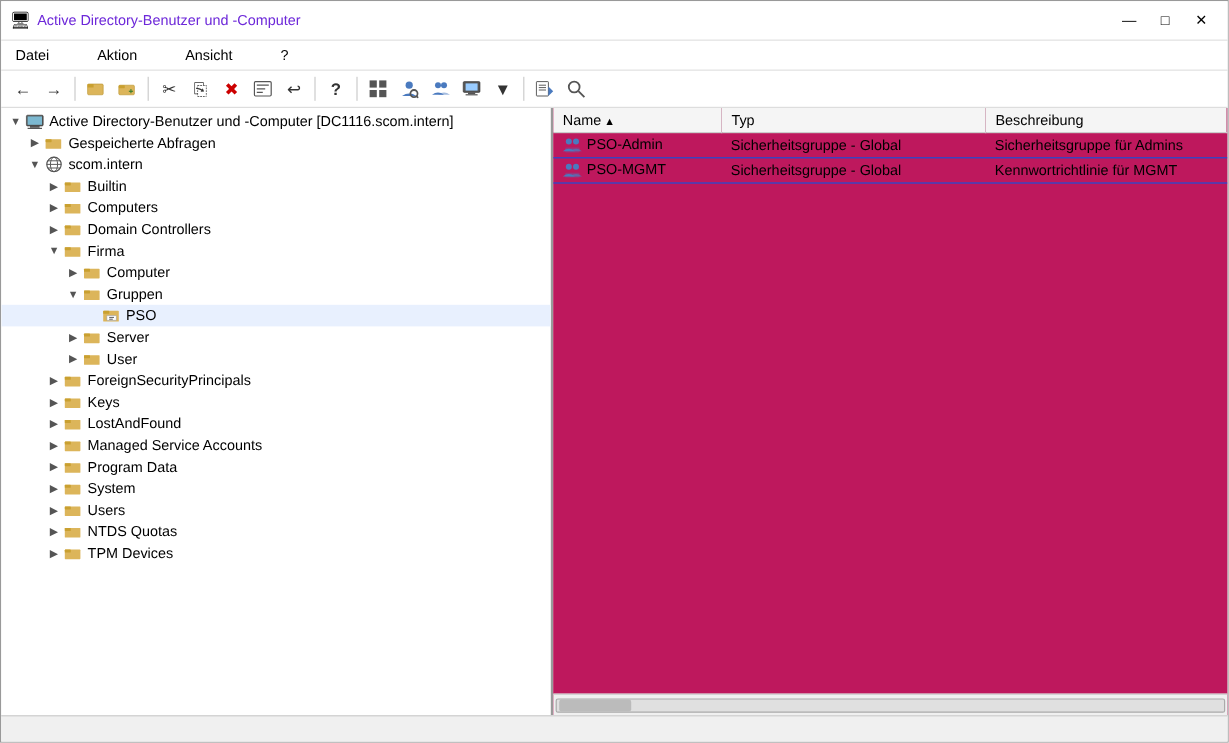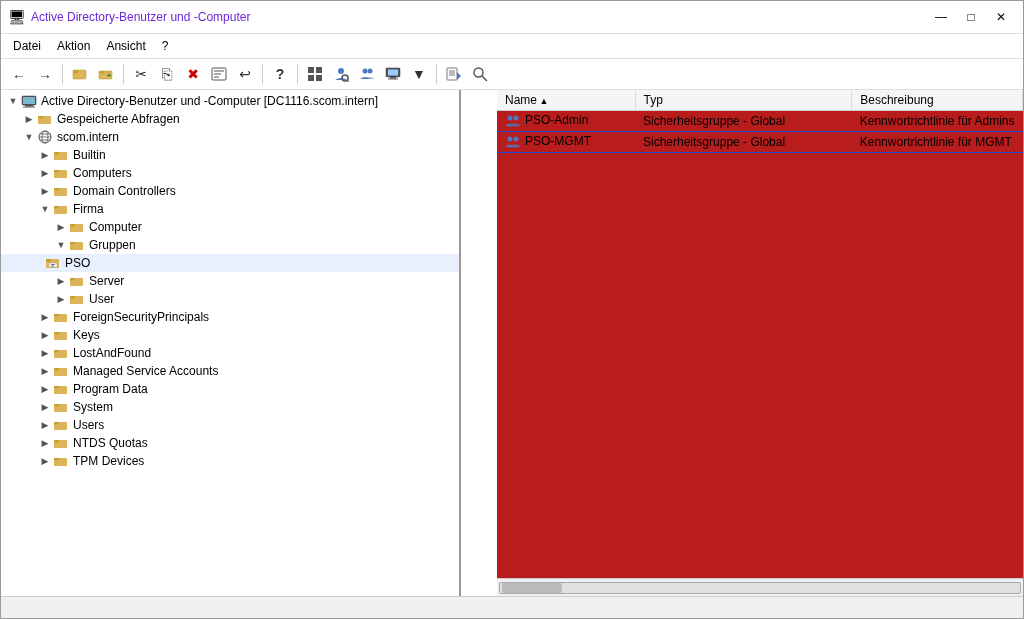--- a/index.html
+++ b/index.html
@@ -64,20 +64,21 @@
       font-size: 12px;
       color: #000;
     }
 
     
     .menu-bar {
       display: flex;
       background: #fff;
       border-bottom: 1px solid #ddd;
       padding: 2px 4px;
+      gap: 24px;
     }
 
     .menu-item {
       padding: 3px 8px;
       cursor: pointer;
       font-size: 12px;
     }
 
     
     .toolbar {
@@ -124,24 +125,23 @@
       overflow-y: auto;
       overflow-x: auto;
       background: #fff;
       padding: 2px 0;
     }
 
     
     .list-pane {
       flex: 1;
       overflow: auto;
-      background: #b91c1c;
+      background: #be185d;
       display: flex;
       flex-direction: column;
-      margin-left: 36px;
     }
 
     
     .status-bar {
       height: 22px;
       background: #f0f0f0;
       border-top: 1px solid #ccc;
       display: flex;
       align-items: center;
       padding: 0 8px;
@@ -263,21 +263,21 @@
     }
 
     
     .icon-folder { color: #dcb55a; }
 
     
     .indent-0 { padding-left: 4px; }
     .indent-1 { padding-left: 20px; }
     .indent-2 { padding-left: 36px; }
     .indent-3 { padding-left: 52px; }
-    .indent-4 { padding-left: 28px; }
+    .indent-4 { padding-left: 68px; }
 
     
     .sort-asc::after { content: ' ▲'; font-size: 9px; }
   </style>
 </head>
 <body>
 
 <div class="window">
 
   <div class="title-bar">
@@ -641,21 +641,21 @@
                 <td><span class="row-icon">
                     <svg width="16" height="16" viewBox="0 0 16 16">
     <circle cx="5" cy="5" r="2.5" fill="#4a7abf"></circle>
     <circle cx="11" cy="5" r="2.5" fill="#4a7abf"></circle>
     <path d="M0 13 Q5 9 10 13" fill="#4a7abf"></path>
     <path d="M6 13 Q11 9 16 13" fill="#4a7abf" opacity="0.7"></path>
     <rect x="2" y="10" width="12" height="4" rx="1" fill="#4a7abf" opacity="0.3"></rect>
   </svg>
                   </span>PSO-Admin</td>
                 <td>Sicherheitsgruppe - Global</td>
-                <td>Kennwortrichtlinie für Admins</td>
+                <td>Sicherheitsgruppe für Admins</td>
               </tr>
               <tr>
                 <td><span class="row-icon">
                     <svg width="16" height="16" viewBox="0 0 16 16">
     <circle cx="5" cy="5" r="2.5" fill="#4a7abf"></circle>
     <circle cx="11" cy="5" r="2.5" fill="#4a7abf"></circle>
     <path d="M0 13 Q5 9 10 13" fill="#4a7abf"></path>
     <path d="M6 13 Q11 9 16 13" fill="#4a7abf" opacity="0.7"></path>
     <rect x="2" y="10" width="12" height="4" rx="1" fill="#4a7abf" opacity="0.3"></rect>
   </svg>

